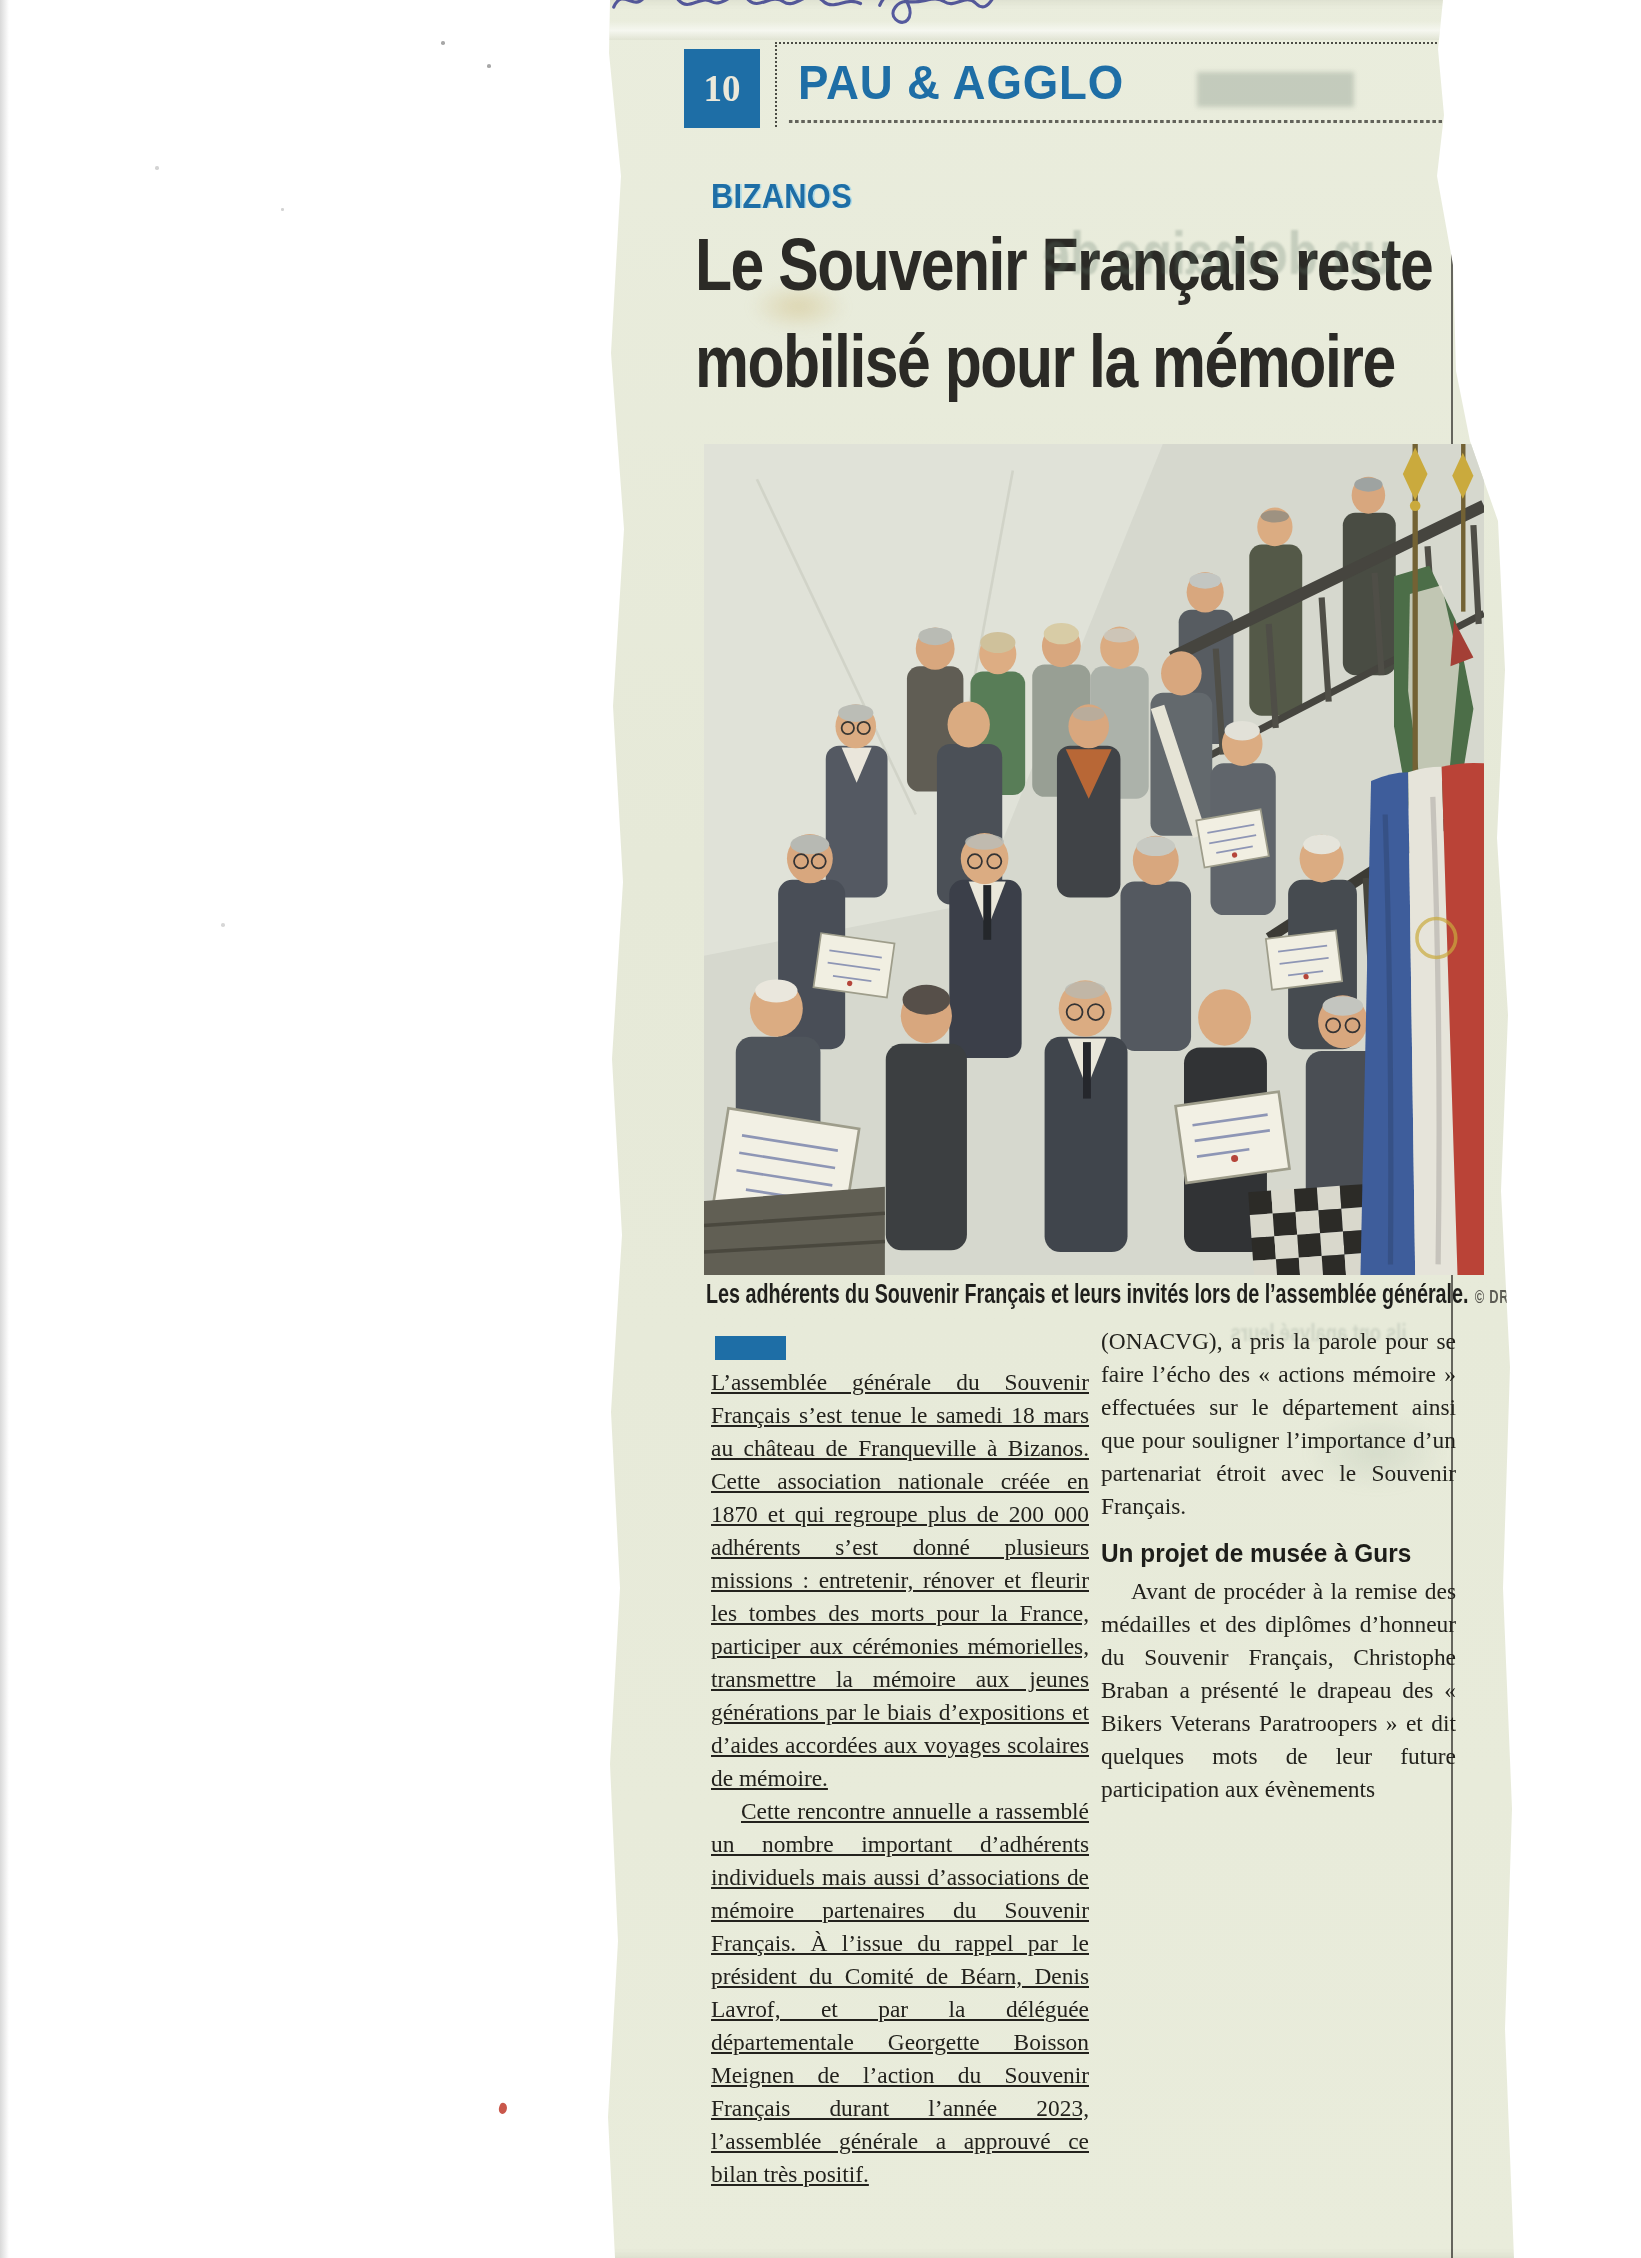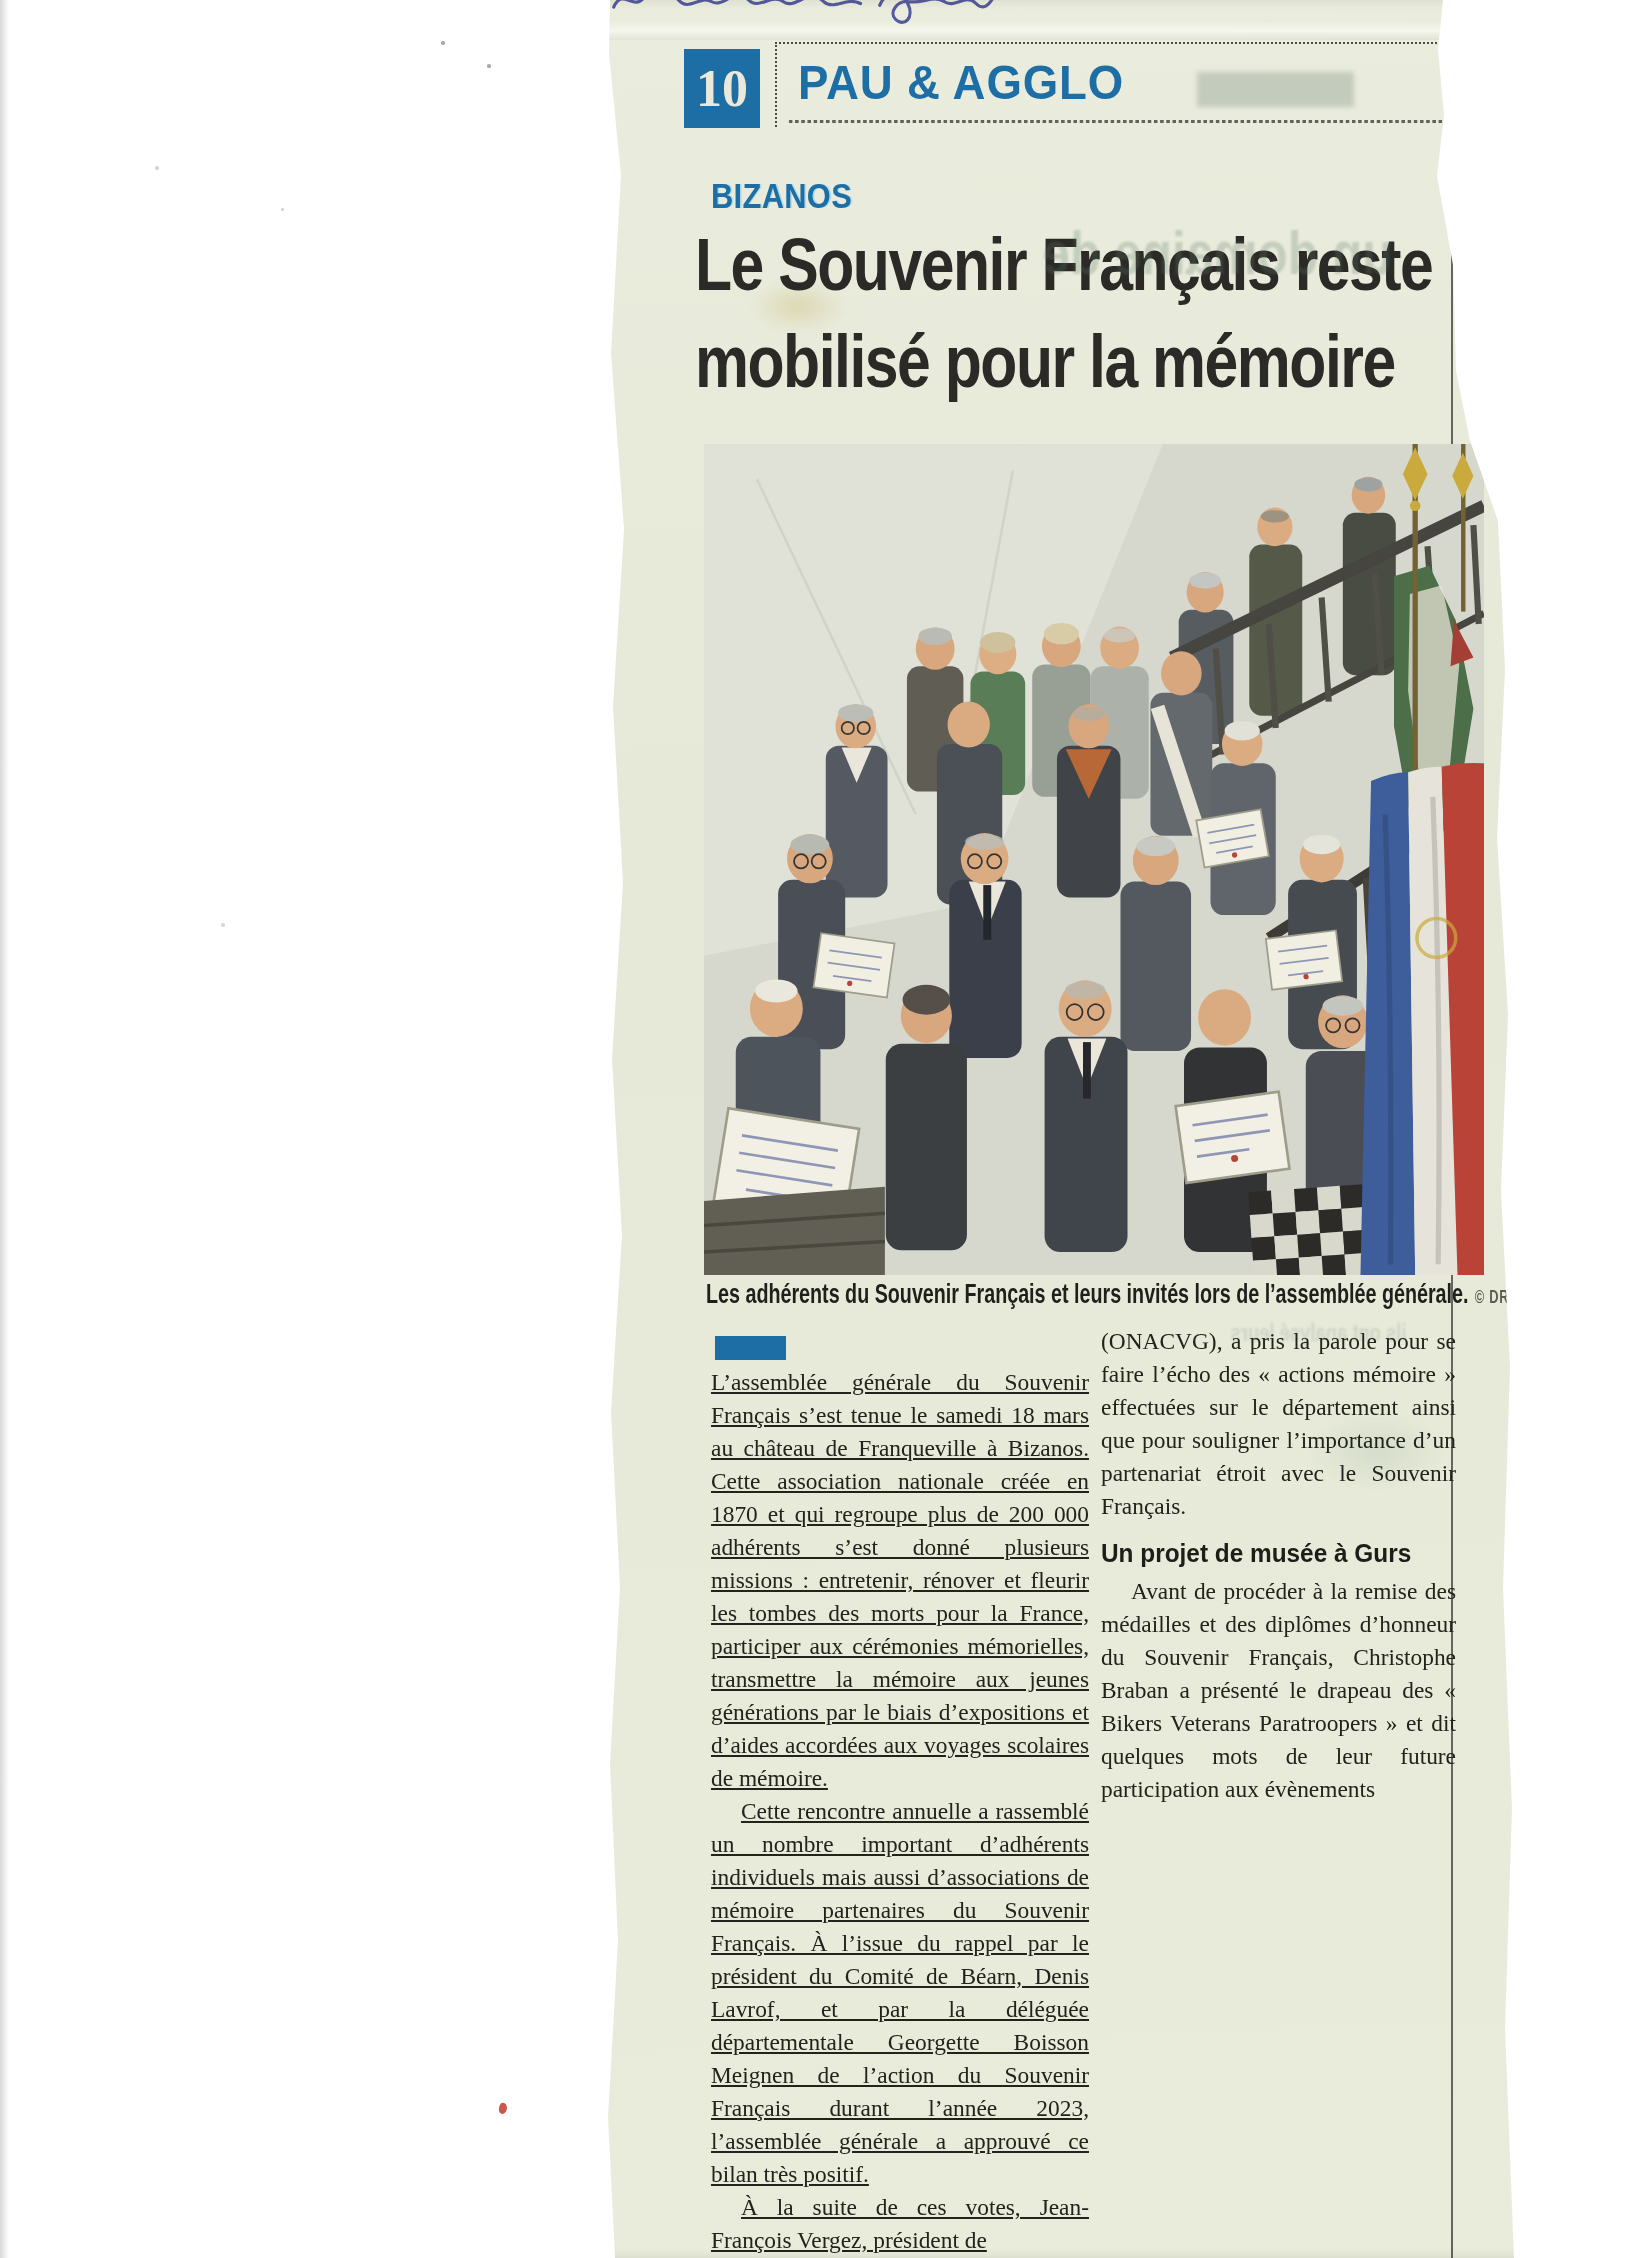--- a/index.html
+++ b/index.html
@@ -22,21 +22,21 @@
       622px 1235px,612px 1059px,623px 882px,613px 706px,624px 529px,611px 353px,
       621px 176px,609px 53px);}
   .clip-shade{position:absolute;left:0;top:0;width:100%;height:100%;pointer-events:none;
     box-shadow:inset 16px 0 19.4px -12.4px rgba(70,70,55,.38), inset -17.6px 0 21px -14px rgba(70,70,55,.30);}
   .crease{position:absolute;left:609px;top:21px;width:909px;height:19.4px;
     background:linear-gradient(rgba(255,255,255,.0),rgba(255,255,255,.55),rgba(160,160,140,.12));}
   .stain{position:absolute;pointer-events:none;filter:blur(5.3px);}
 
   
   .page-num{position:absolute;left:684px;top:49px;width:76px;height:79px;background:#1e6ea6;
-    color:#ece9da;font-family:"Liberation Serif",serif;font-weight:700;font-size:52px;
+    color:#ece9da;font-family:"Liberation Serif",serif;font-weight:700;font-size:37px;
     display:flex;align-items:center;justify-content:center;}
   .dotted-frame{position:absolute;left:775px;top:42px;width:732px;height:83px;
     border-top:2.6px dotted #4c4c45;border-left:2.6px dotted #4c4c45;}
   .section-title{position:absolute;left:798px;top:55px;font-size:48px;font-weight:800;
     color:#1e6ea6;letter-spacing:0.9px;transform:scaleX(.95);transform-origin:0 50%;white-space:nowrap;}
   .header-bleed{position:absolute;left:1197px;top:72px;width:157px;height:35px;
     background:rgba(88,108,98,.26);filter:blur(2.6px);}
   .checker-rule{position:absolute;left:788px;top:117px;width:716px;height:8.8px;
     background-image:radial-gradient(circle at 2.6px 4.4px,#62625a 1.7px,transparent 2px);
     background-size:6.2px 8.8px;}
@@ -334,21 +334,20 @@
 
     <div class="caption-wrap">
       <span class="caption">Les adhérents du Souvenir Français et leurs invités lors de l’assemblée générale.</span><span class="credit">© DR</span>
     </div>
 
     <div class="start-marker"></div>
 
     <div class="bodycol col-left">
       <p>L’assemblée générale du Souvenir Français s’est tenue le samedi 18 mars au château de Franqueville à Bizanos. Cette association nationale créée en 1870 et qui regroupe plus de 200 000 adhérents s’est donné plusieurs missions : entretenir, rénover et fleurir les tombes des morts pour la France, participer aux cérémonies mémorielles, transmettre la mémoire aux jeunes générations par le biais d’expositions et d’aides accordées aux voyages scolaires de mémoire.</p>
       <p class="indent">Cette rencontre annuelle a rassemblé un nombre important d’adhérents individuels mais aussi d’associations de mémoire partenaires du Souvenir Français. À l’issue du rappel par le président du Comité de Béarn, Denis Lavrof, et par la déléguée départementale Georgette Boisson Meignen de l’action du Souvenir Français durant l’année 2023, l’assemblée générale a approuvé ce bilan très positif.</p>
-      <p class="indent">À la suite de ces votes, Jean-François Vergez, président de</p>
     </div>
 
     <div class="bodycol col-right">
       <p>(ONACVG), a pris la parole pour se faire l’écho des « actions mémoire » effectuées sur le département ainsi que pour souligner l’importance d’un partenariat étroit avec le Souvenir Français.</p>
       <div class="subhead">Un projet de musée à Gurs</div>
       <p class="indent">Avant de procéder à la remise des médailles et des diplômes d’honneur du Souvenir Français, Christophe Braban a présenté le drapeau des « Bikers Veterans Paratroopers » et dit quelques mots de leur future participation aux évènements</p>
     </div>
 
     <div class="clip-shade"></div>
   </div>

